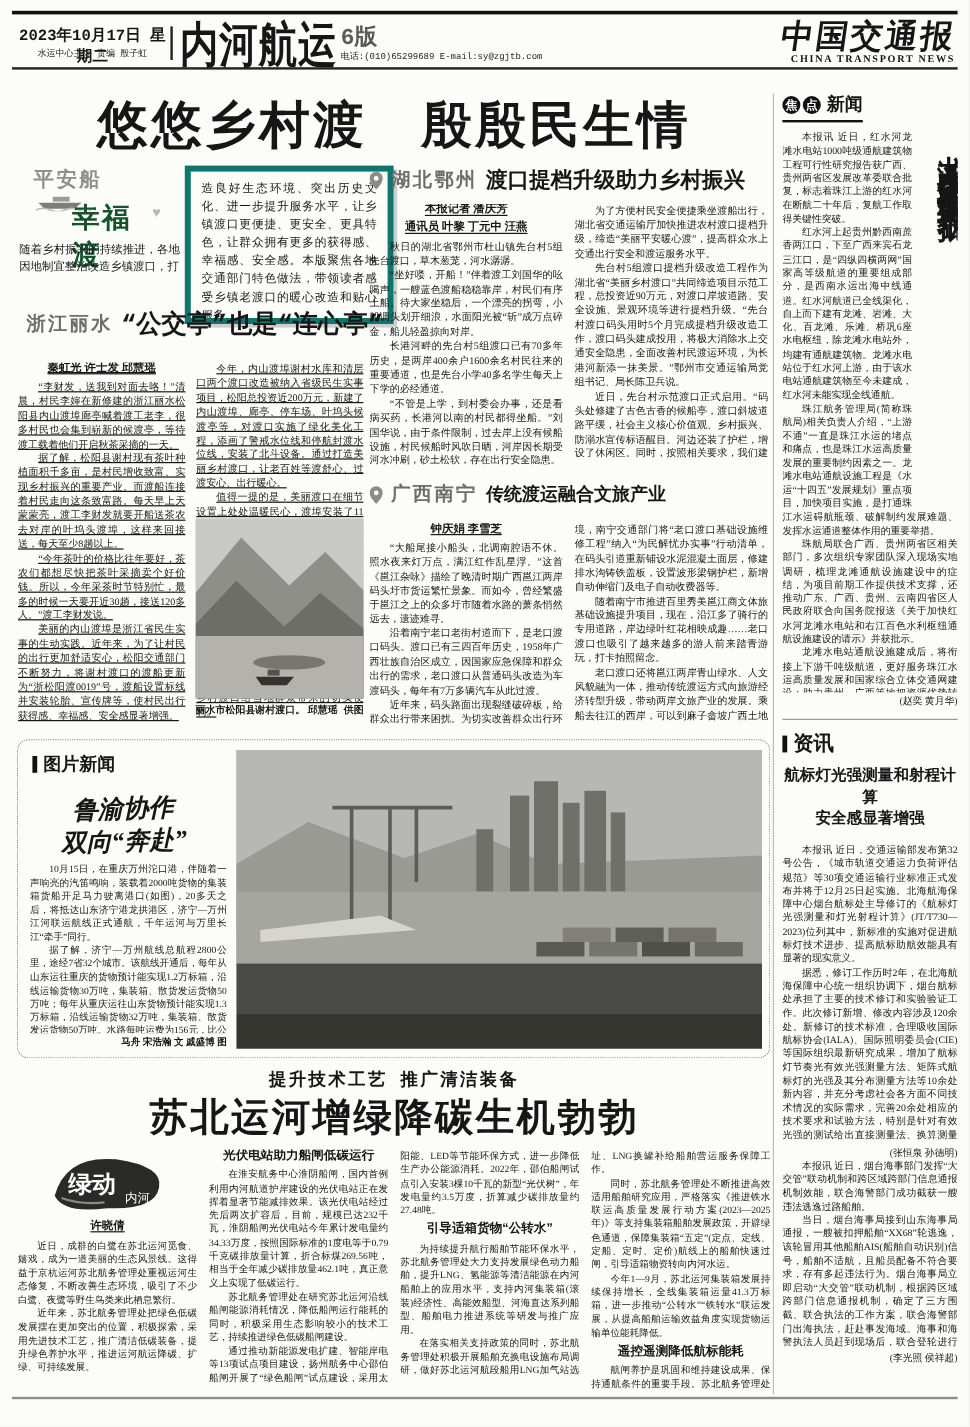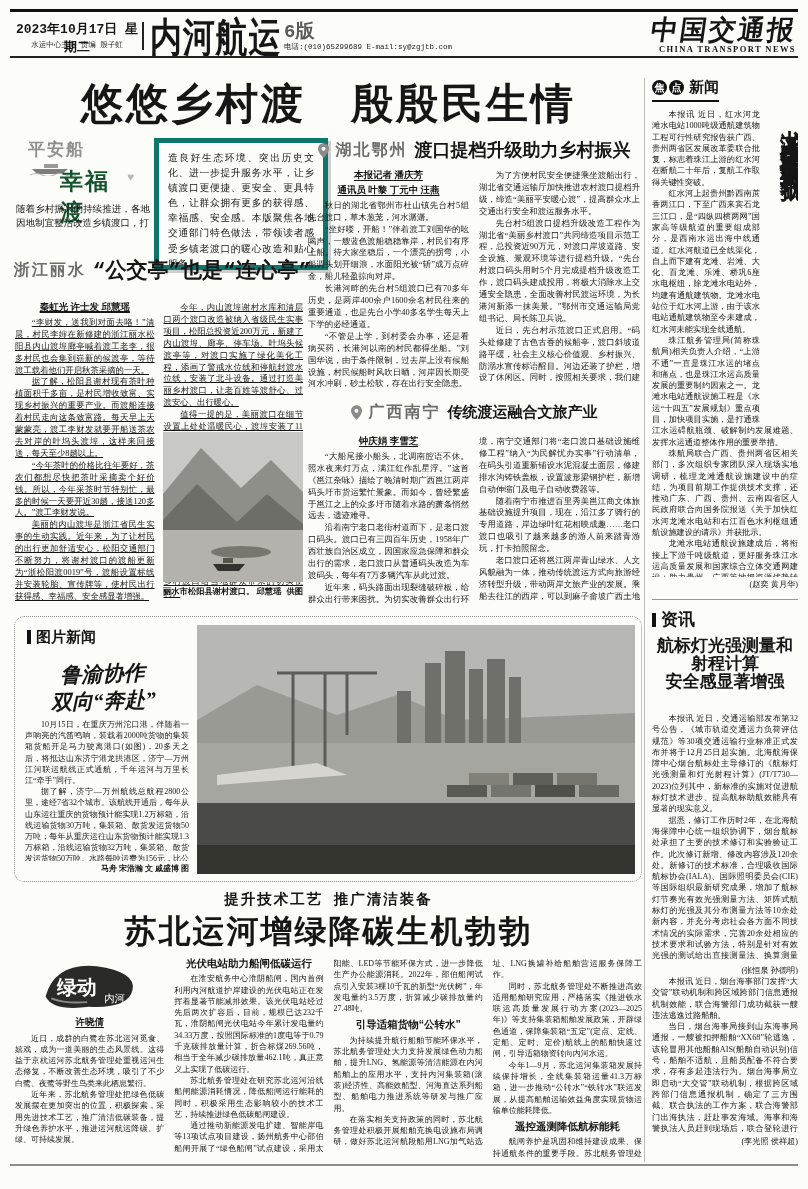--- a/index.html
+++ b/index.html
@@ -29,21 +29,21 @@
   .feat-headline{left:15px;top:76px;width:627px;text-align:center;font-weight:900;font-size:42px;letter-spacing:3px;}
   .pa-logo{left:26px;top:138px;width:104px;height:58px;}
   .pa-l1{position:absolute;left:2px;top:0;font-weight:700;font-size:17px;color:#8f8f8f;letter-spacing:2px;}
   .pa-l2{position:absolute;left:34px;top:28px;font-weight:700;font-size:23px;color:#14532d;letter-spacing:2px;}
   .pa-heart{position:absolute;right:-4px;top:32px;color:#b8b8b8;font-size:12px;}
   .pa-boat{position:absolute;left:2px;top:22px;}
   .intro-left{left:16px;top:202px;width:134px;font-size:9.5px;line-height:14px;}
   .intro-box{left:154px;top:138px;width:146px;height:108px;border:5px solid #0f766e;
              box-shadow:3px 3px 0 rgba(0,0,0,.18);background:#fcfcf9;padding:7px 9px;
              font-size:9.8px;line-height:15.1px;overflow:hidden;}
-  .art-head{display:flex;align-items:center;justify-content:center;gap:7px;}
+  .art-head{display:flex;align-items:center;justify-content:flex-start;gap:7px;}
   .region-label{font-weight:700;font-size:16px;color:#6d6d6d;letter-spacing:2px;white-space:nowrap;}
   .art-title{font-weight:800;font-size:21px;white-space:nowrap;}
   .byline{text-indent:0;text-align:center;text-decoration:underline;text-underline-offset:2px;
           margin:0 0 3px;font-size:9.5px;font-weight:700;}
   .colbody{column-gap:10px;column-fill:auto;overflow:hidden;font-size:8.4px;line-height:11.9px;}
   
   .zj{left:15px;top:256px;width:288px;height:354px;}
   .zj .colbody{position:absolute;left:0;top:46px;width:288px;height:308px;column-count:2;column-gap:9px;text-decoration:underline;}
   .zj-photo{position:absolute;left:148px;top:176px;width:140px;height:150px;background:#cfcfcb;}
   .zj-caption{position:absolute;left:148px;top:330px;width:140px;display:flex;justify-content:space-between;
@@ -80,21 +80,21 @@
          align-items:center;justify-content:center;font-size:10px;font-weight:700;
          font-family:"Liberation Sans","DejaVu Sans",sans-serif;}
   .focus-rest{font-weight:800;font-size:15px;margin-left:3px;}
   .focus-content{height:468px;overflow:hidden;font-size:8.2px;line-height:11.3px;}
   .vert-title{float:right;width:32px;height:312px;margin-left:6px;writing-mode:vertical-rl;
               font-weight:800;font-size:25px;letter-spacing:4px;text-align:start;
               font-family:"Liberation Sans","DejaVu Sans",sans-serif;}
   .sign{text-align:right;font-size:8.2px;margin-top:2px;}
   .side-rule{border:none;border-top:1.5px solid #999;margin:9px 0 8px;}
   .zx-header{font-weight:800;font-size:17px;margin-bottom:6px;}
-  .news-title-a{text-align:center;font-weight:700;font-size:17px;line-height:18px;margin:4px 0 22px;
+  .news-title-a{text-align:center;font-weight:700;font-size:13px;line-height:18px;margin:4px 0 12px;
                 font-family:"Liberation Sans","DejaVu Sans",sans-serif;}
   .news-title-b{text-align:center;font-weight:800;font-size:16.5px;line-height:21px;margin:10px 0 6px;
                 font-family:"Liberation Sans","DejaVu Sans",sans-serif;}
   .zx-body-a{height:250px;overflow:hidden;font-size:8.2px;line-height:11.3px;}
   .zx-body-b{height:158px;overflow:hidden;font-size:8.2px;line-height:11.3px;}
   .bottom-rule{left:10px;top:1164px;width:788px;height:2px;background:#8d8d8d;}
 </style>
 </head>
 <body>
 

